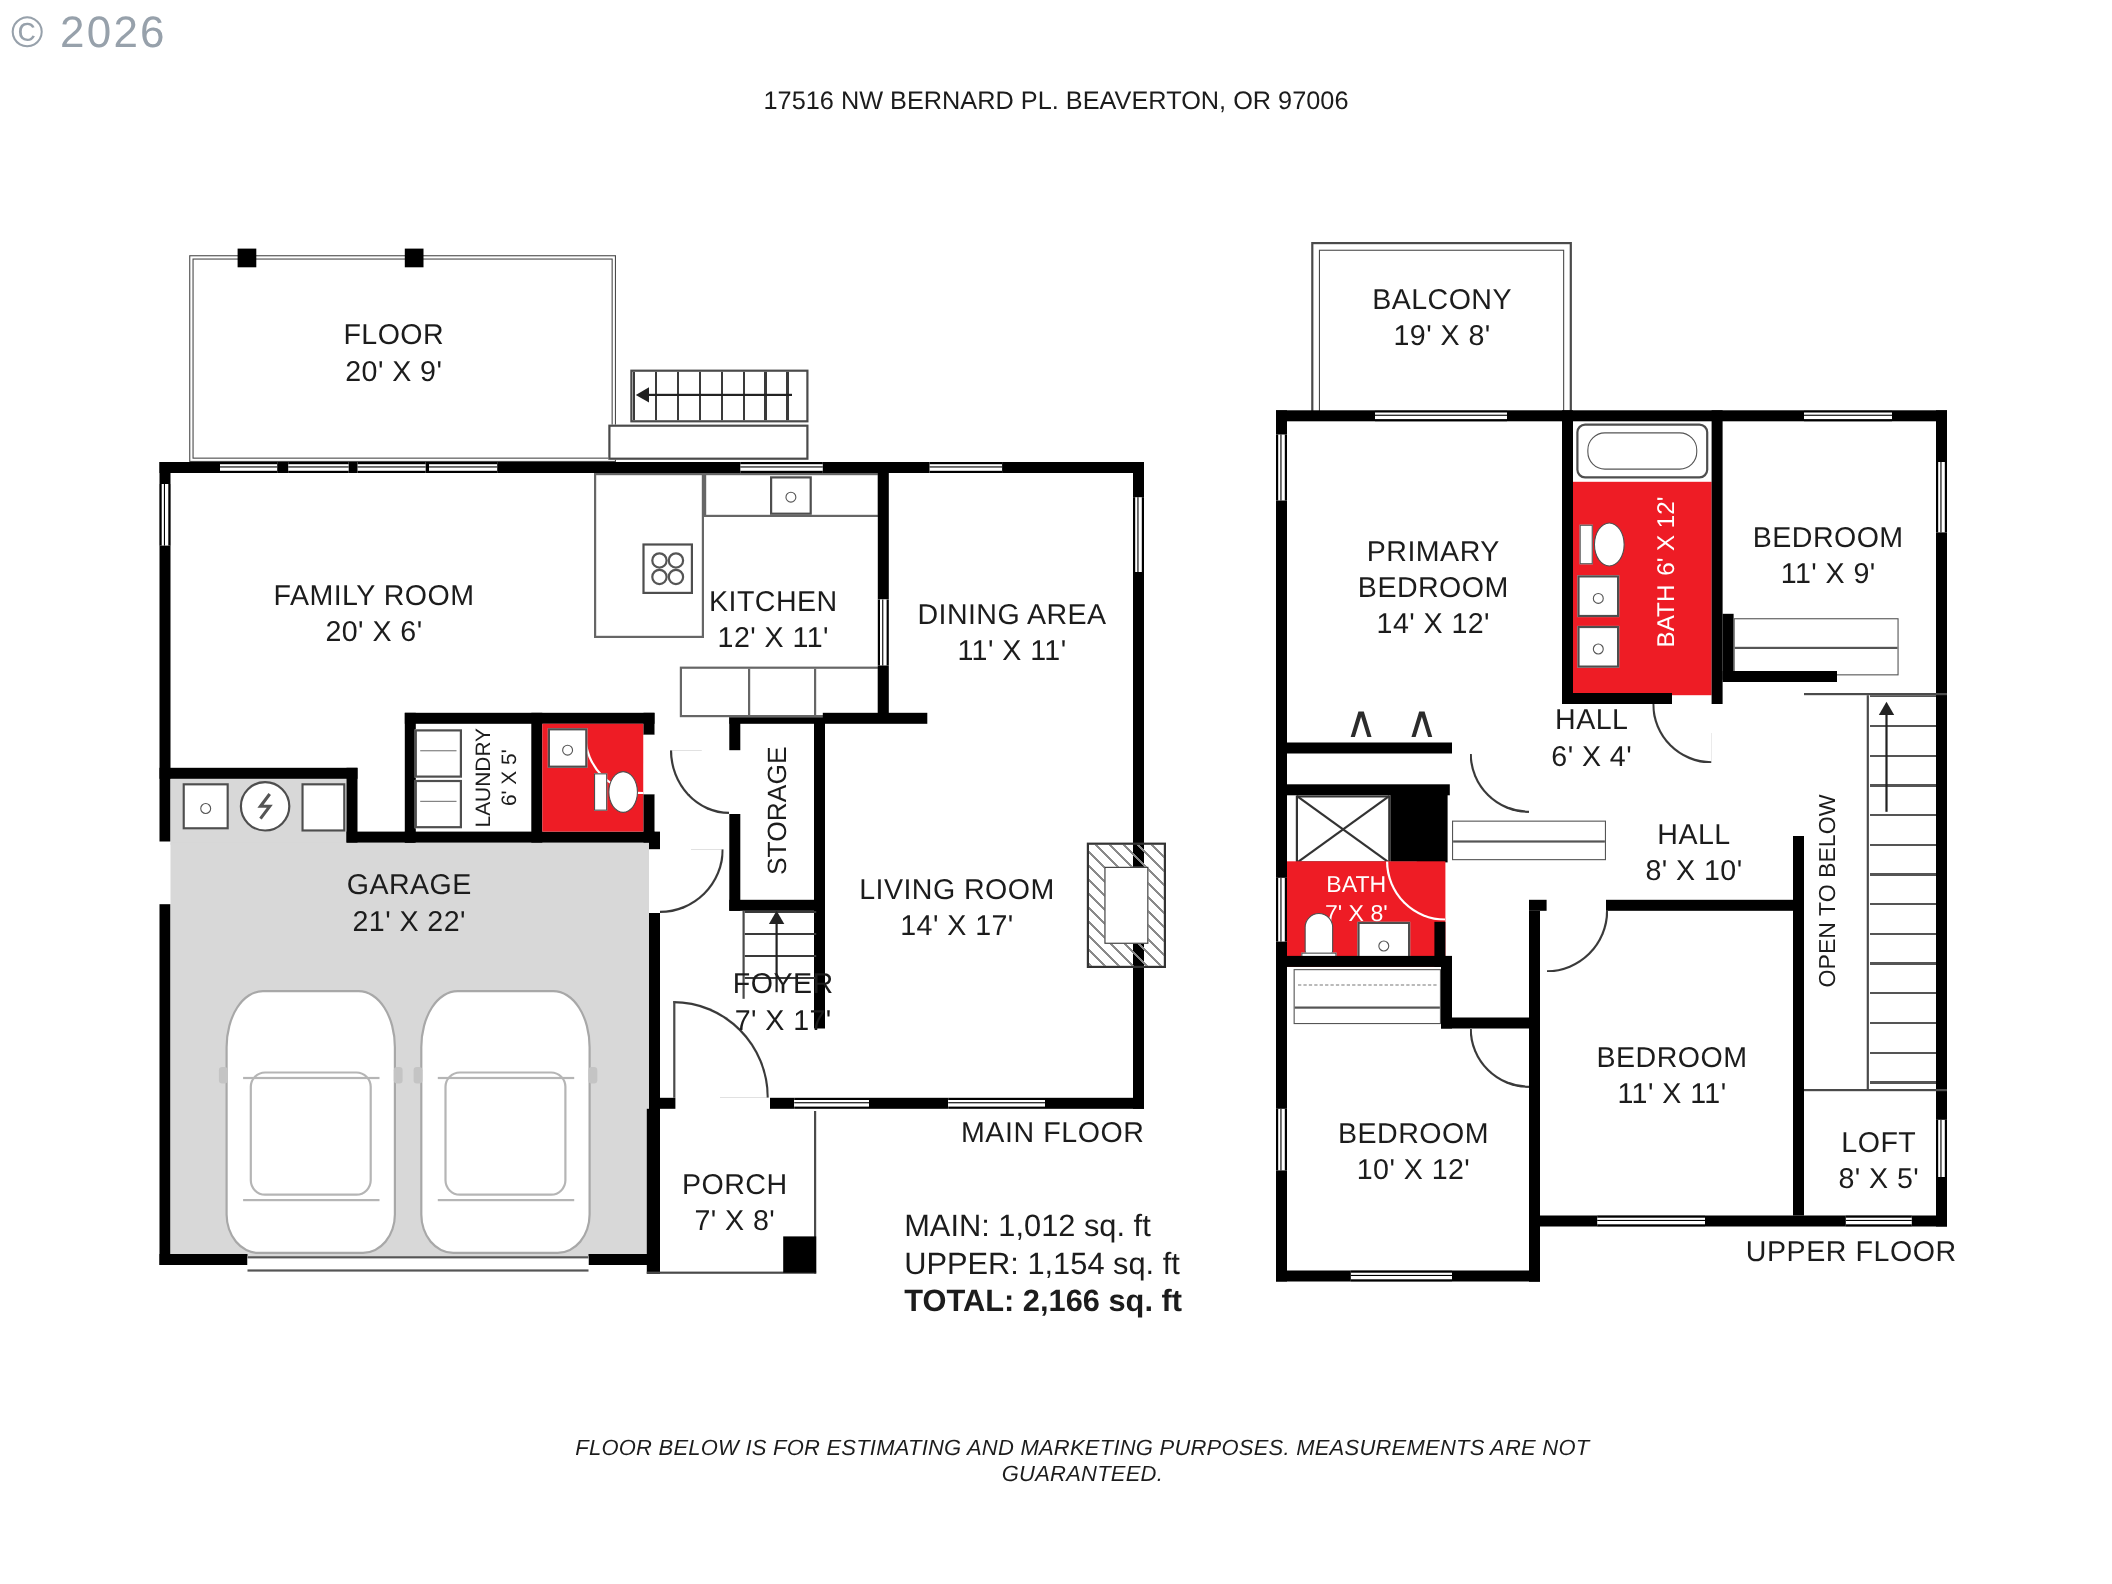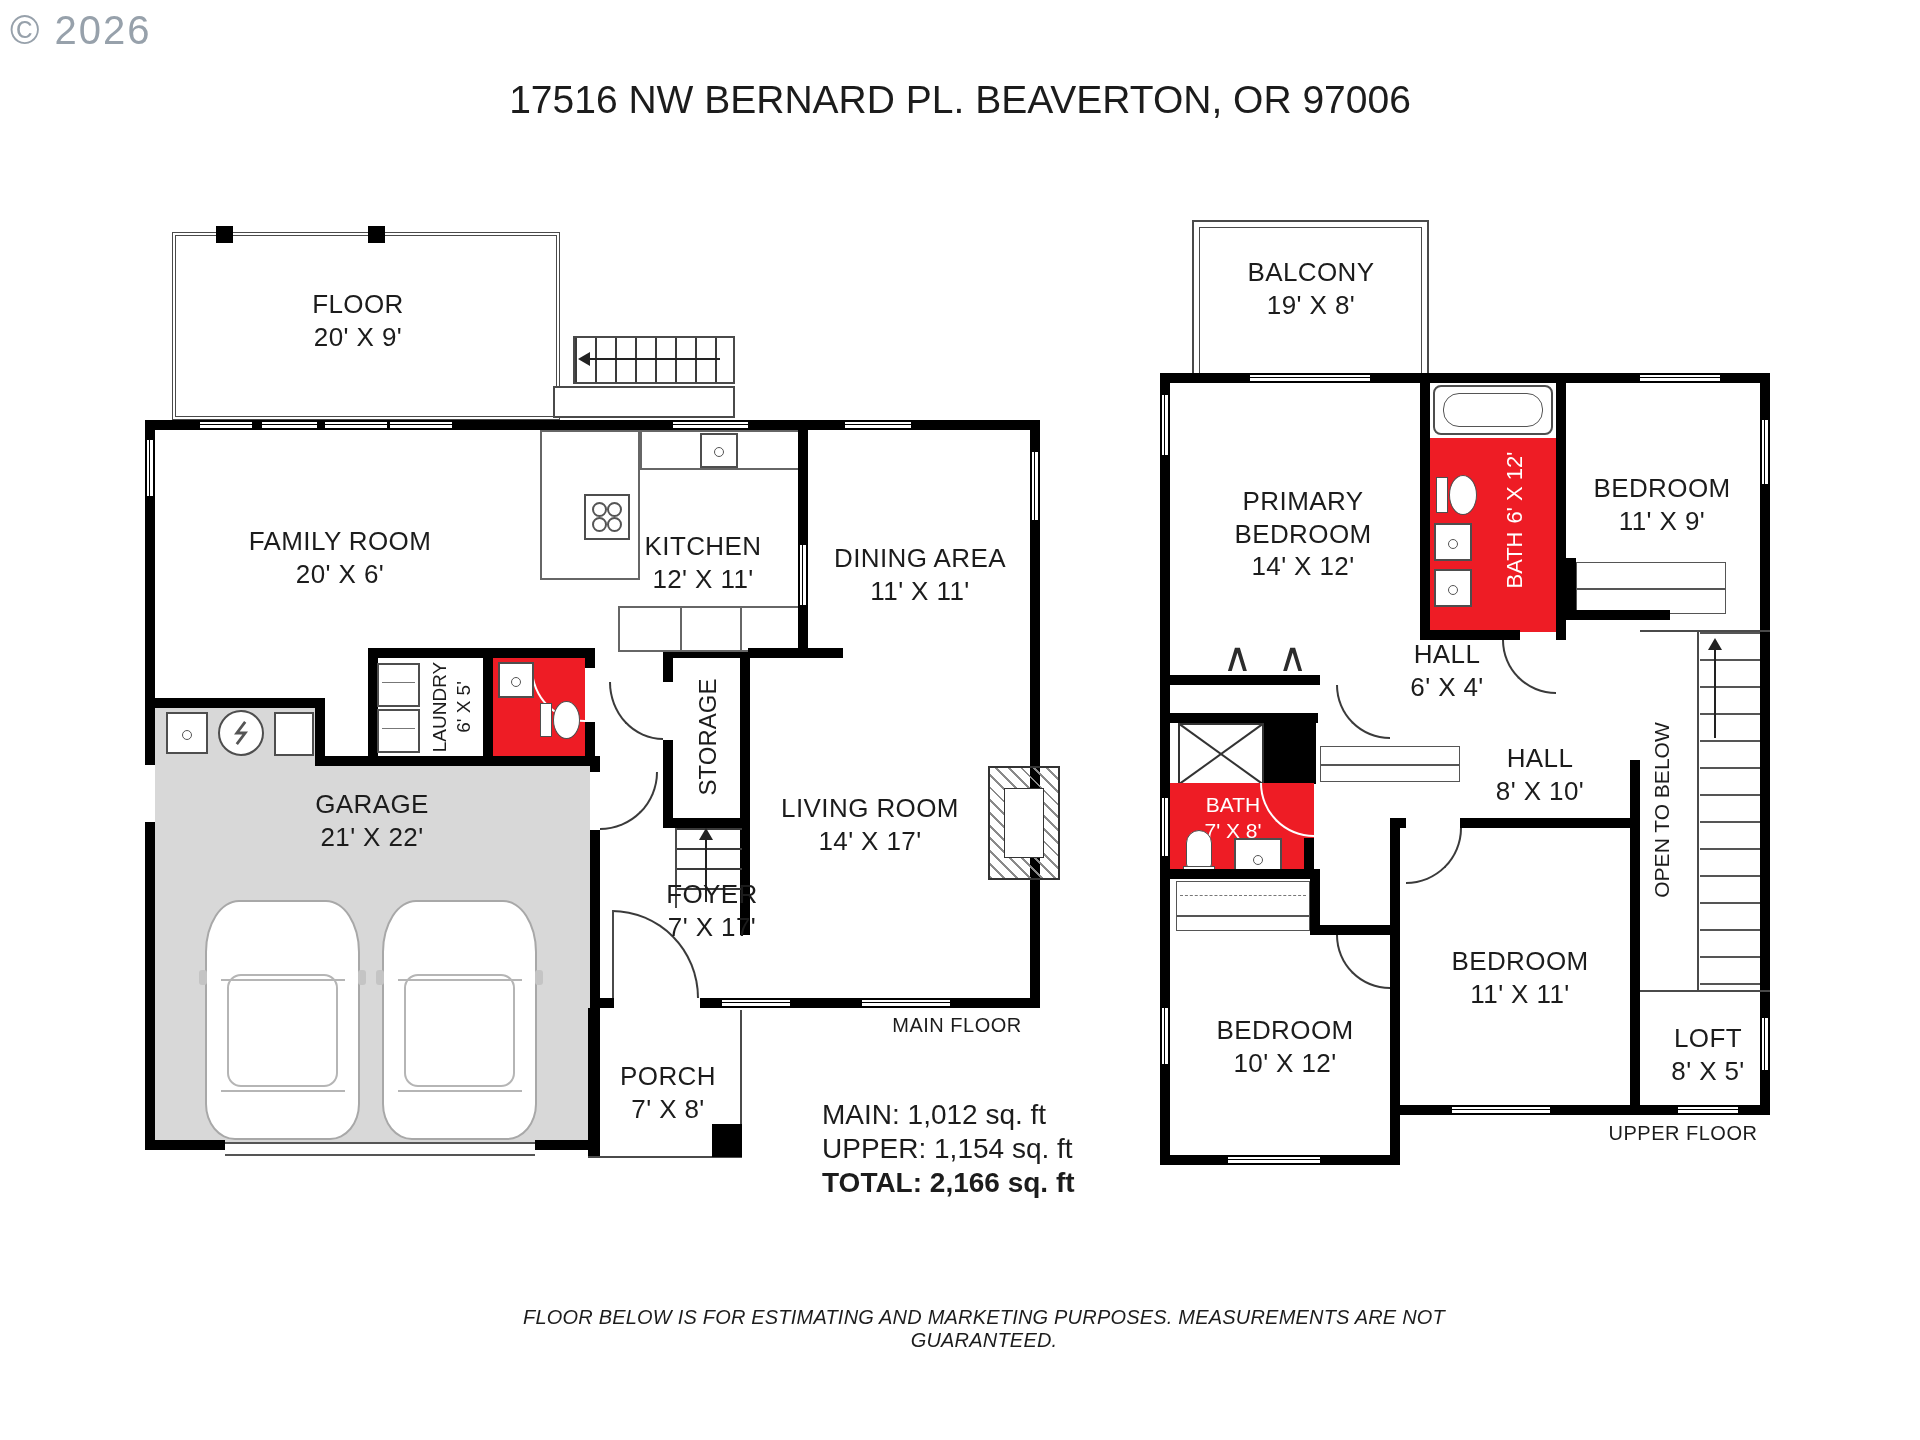--- a/index.html
+++ b/index.html
@@ -33,22 +33,22 @@
   .treads-h{position:absolute;background:repeating-linear-gradient(to right,#3a3a3a 0 2px,transparent 2px 20px);border:2px solid #4a4a4a;box-sizing:border-box;}
   .car{position:absolute;}
   .car-body{position:absolute;inset:0;border:2px solid #a8a8a8;background:#fff;border-radius:34px 34px 30px 30px / 52px 52px 36px 36px;}
   .car-roof{position:absolute;left:14%;right:14%;top:31%;bottom:22%;border:2px solid #b5b5b5;border-radius:14px;background:#fff;}
   .car-line{position:absolute;left:10%;right:10%;height:2px;background:#b5b5b5;}
   .car-mirror{position:absolute;width:8px;height:15px;background:#c4c4c4;border-radius:3px;}
   .xline{position:absolute;left:50%;top:50%;width:104px;height:2px;background:#333;margin-left:-52px;margin-top:-1px;}
   .arrowline{position:absolute;background:#222;}
   .tri-up{position:absolute;width:0;height:0;border-left:7px solid transparent;border-right:7px solid transparent;border-bottom:12px solid #222;}
   .tri-left{position:absolute;width:0;height:0;border-top:7px solid transparent;border-bottom:7px solid transparent;border-right:12px solid #222;}
-  .fp-title{position:absolute;text-align:center;font-size:39px;}
-  .floor-name{position:absolute;text-align:center;font-size:20px;letter-spacing:.5px;}
+  .fp-title{position:absolute;text-align:center;font-size:23px;}
+  .floor-name{position:absolute;text-align:center;font-size:26px;letter-spacing:.5px;}
   .areas{position:absolute;font-size:28px;line-height:1.2;}
   .copyright{position:absolute;font-size:40px;color:#97a1ab;letter-spacing:2px;}
   .disclaimer{position:absolute;text-align:center;font-style:italic;font-size:20px;letter-spacing:.2px;}
   .chev{position:absolute;display:flex;justify-content:center;gap:26px;font-size:40px;line-height:34px;color:#2c2c2c;font-weight:300;}
 </style>
 </head>
 <body>
 
 <div id="plan">
 

